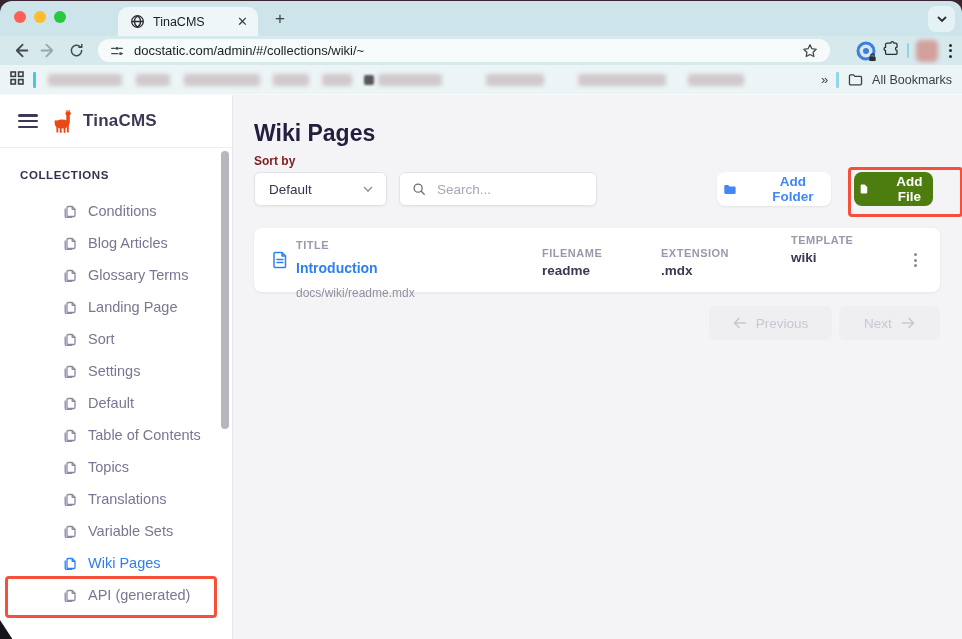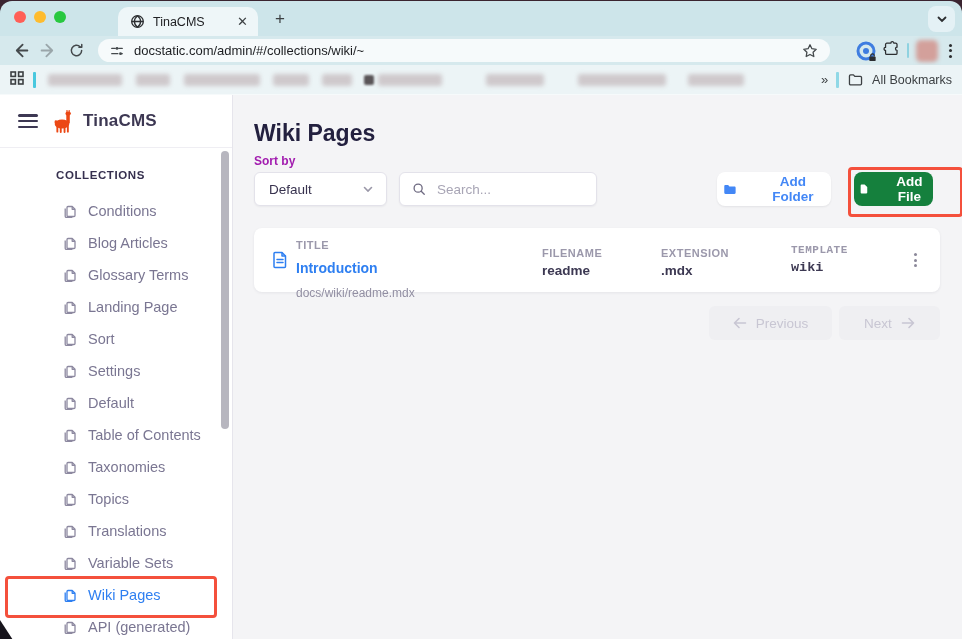--- a/index.html
+++ b/index.html
@@ -51,68 +51,68 @@
 
   
   .sidebar{position:relative;width:233px;background:#fff;border-right:1px solid #e6e5ec;
     flex:none;box-sizing:border-box;}
   .side-head{height:52px;border-bottom:1px solid #efeef3;display:flex;align-items:center;padding:0 18px;}
   .hamburger{width:20px;height:14px;display:flex;flex-direction:column;justify-content:space-between;cursor:pointer;}
   .hamburger i{height:2.5px;background:#3d3853;border-radius:2px;display:block;}
   .brand-logo{margin-left:14px;width:22px;height:24px;}
   .brand-name{margin-left:9px;font-size:17px;font-weight:700;color:#3d3853;letter-spacing:.2px;}
   .section-title{position:absolute;left:20px;top:74px;font-size:11.5px;font-weight:700;
-    color:#36304f;letter-spacing:.6px;margin-left:36px;}
+    color:#36304f;letter-spacing:.6px;}
   .nav-list{position:absolute;left:0;top:100px;right:0;list-style:none;margin:0;padding:0;}
   .nav-item{height:32px;display:flex;align-items:center;padding-left:22px;color:#7a7692;
     font-size:14.5px;cursor:pointer;margin-left:40px;}
   .nav-item .nav-ic{width:16px;height:16px;margin-right:10px;color:#8d89a0;flex:none;}
   .nav-item.active{color:#2e7ff1;}
   .nav-item.active .nav-ic{color:#2e7ff1;}
   .side-scrollthumb{position:absolute;right:3px;top:56px;width:8px;height:278px;
     background:#b7b6bf;border-radius:4px;}
   .red-box-side{position:absolute;left:5px;top:481px;width:206px;height:36px;
     border:3px solid #f4503c;border-radius:4px;pointer-events:none;z-index:5;}
   .cursor-artifact{position:absolute;left:0;bottom:0;width:14px;height:19px;background:#17141c;
     clip-path:polygon(0 0,88% 100%,0 100%);}
 
   
   .main{position:relative;flex:1;background:#f4f4f6;}
   .page-title{position:absolute;left:21px;top:25px;font-size:23px;font-weight:700;color:#23203f;margin:0;}
-  .sort-label{position:absolute;left:21px;top:59px;font-size:12px;font-weight:700;color:#a21caf;}
+  .sort-label{position:absolute;left:21px;top:59px;font-size:12px;font-weight:700;color:#7f1d1d;}
   .sort-select{position:absolute;left:21px;top:77px;width:133px;height:34px;background:#fff;
     border:1px solid #e3e2ea;border-radius:6px;box-sizing:border-box;display:flex;align-items:center;
     padding:0 12px 0 14px;box-shadow:0 1px 2px rgba(20,20,40,.05);cursor:pointer;}
   .sort-value{font-size:13.5px;color:#37324e;flex:1;}
   .search-box{position:absolute;left:166px;top:77px;width:198px;height:34px;background:#fff;
     border:1px solid #e3e2ea;border-radius:6px;box-sizing:border-box;display:flex;align-items:center;
     padding:0 10px 0 12px;box-shadow:0 1px 2px rgba(20,20,40,.05);}
   .search-input{border:none;outline:none;flex:1;margin-left:9px;font-size:13.5px;color:#37324e;
     font-family:"Liberation Sans",sans-serif;background:transparent;min-width:0;}
   .search-input::placeholder{color:#a8a5b5;}
   .btn{height:34px;border-radius:8px;border:none;display:flex;align-items:center;justify-content:center;
     gap:24px;font-size:13.5px;font-weight:600;cursor:pointer;font-family:"Liberation Sans",sans-serif;}
   .btn-folder{position:absolute;left:484px;top:77px;width:114px;background:#fff;color:#4387f6;
     box-shadow:0 1px 2px rgba(20,20,40,.08);}
-  .btn-file{position:absolute;left:621px;top:77px;width:79px;background:#15803d;color:#fff;}
+  .btn-file{position:absolute;left:621px;top:77px;width:79px;background:#4d7c0f;color:#fff;}
   .red-box-file{position:absolute;left:615px;top:72px;width:109px;height:44px;
     border:3px solid #f4503c;border-radius:4px;pointer-events:none;z-index:5;}
 
   
   .card{position:absolute;left:21px;top:133px;width:686px;height:64px;background:#fff;
     border-radius:8px;box-shadow:0 1px 3px rgba(25,25,50,.07);}
   .row-fileicon{position:absolute;left:16px;top:22px;width:20px;height:20px;color:#2e7ff1;}
   .col-head{font-size:11px;font-weight:600;color:#9b98ab;letter-spacing:.5px;}
   .col-val{font-size:13.5px;font-weight:600;color:#3c3852;margin-top:4px;}
   .cell-title{position:absolute;left:42px;top:11px;}
   .row-link{font-size:14px;font-weight:700;color:#2e7ff1;margin-top:9px;cursor:pointer;}
   .row-path{font-size:12px;color:#928fa3;margin-top:10px;}
   .cell-filename{position:absolute;left:288px;top:19px;}
   .cell-extension{position:absolute;left:407px;top:19px;}
-  .cell-template{position:absolute;left:537px;top:16px;font-family:Liberation Mono, monospace;}
+  .cell-template{position:absolute;left:537px;top:6px;}
   .row-kebab{position:absolute;right:16px;top:22px;width:18px;height:20px;display:flex;
     flex-direction:column;align-items:center;justify-content:center;gap:2.5px;cursor:pointer;}
   .row-kebab i{width:3px;height:3px;border-radius:50%;background:#8b8899;display:block;}
 
   
   .pag-btn{position:absolute;top:211px;height:34px;background:#efeff2;border:none;border-radius:6px;
     color:#c8c6d3;font-size:13.5px;display:flex;align-items:center;justify-content:center;gap:9px;
     font-family:"Liberation Sans",sans-serif;}
   .pag-prev{left:476px;width:123px;}
   .pag-next{left:606px;width:101px;}
@@ -318,28 +318,20 @@
               <path d="M3.2 5.6v7.6c0 .7.5 1.2 1.2 1.2h6"></path>
             </svg>
             <span>Table of Contents</span>
           </li>
         <li class="nav-item">
             <svg class="nav-ic" viewBox="0 0 16 16" fill="none" stroke="currentColor" stroke-width="1.3" stroke-linejoin="round">
               <path d="M6 3.5h4.2L13 6.3v6.2a1 1 0 0 1-1 1H6a1 1 0 0 1-1-1v-8a1 1 0 0 1 1-1z"></path>
               <path d="M10.2 3.5v2.8H13"></path>
               <path d="M3.2 5.6v7.6c0 .7.5 1.2 1.2 1.2h6"></path>
             </svg>
-            <span>Taxonomies</span>
-          </li>
-        <li class="nav-item">
-            <svg class="nav-ic" viewBox="0 0 16 16" fill="none" stroke="currentColor" stroke-width="1.3" stroke-linejoin="round">
-              <path d="M6 3.5h4.2L13 6.3v6.2a1 1 0 0 1-1 1H6a1 1 0 0 1-1-1v-8a1 1 0 0 1 1-1z"></path>
-              <path d="M10.2 3.5v2.8H13"></path>
-              <path d="M3.2 5.6v7.6c0 .7.5 1.2 1.2 1.2h6"></path>
-            </svg>
             <span>Topics</span>
           </li>
         <li class="nav-item">
             <svg class="nav-ic" viewBox="0 0 16 16" fill="none" stroke="currentColor" stroke-width="1.3" stroke-linejoin="round">
               <path d="M6 3.5h4.2L13 6.3v6.2a1 1 0 0 1-1 1H6a1 1 0 0 1-1-1v-8a1 1 0 0 1 1-1z"></path>
               <path d="M10.2 3.5v2.8H13"></path>
               <path d="M3.2 5.6v7.6c0 .7.5 1.2 1.2 1.2h6"></path>
             </svg>
             <span>Translations</span>
           </li>

